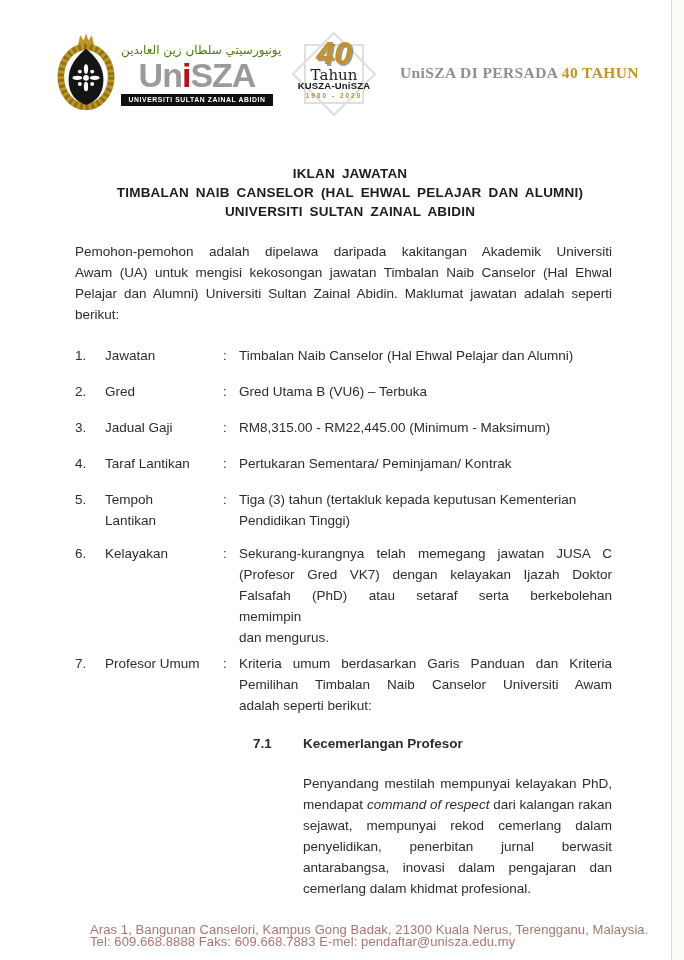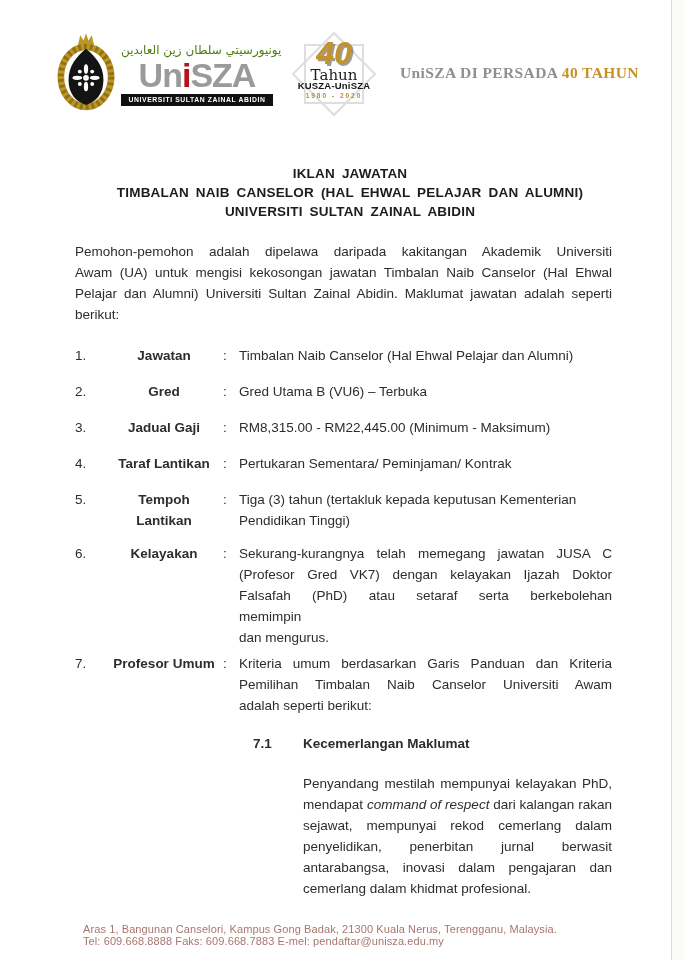--- a/index.html
+++ b/index.html
@@ -41,32 +41,32 @@
     position:absolute;top:164px;left:0;width:100%;text-align:center;
     font-weight:bold;font-size:13.5px;line-height:19px;color:#1c1c1c;
     word-spacing:3px;letter-spacing:0.2px;margin-left:8px;
   }
 
   
   .content{position:absolute;top:241px;left:75px;width:537px;font-size:13.5px;line-height:21px;}
   .jl{text-align:justify;text-align-last:justify;}
   .items{margin-top:20px;}
   .row{display:grid;grid-template-columns:30px 118px 16px 1fr;margin-bottom:15px;}
-  .row .label{font-weight:bold;text-align:center;}
+  .row .label{font-weight:normal;}
   .row-5{margin-bottom:12px;}
   .row-6{margin-bottom:5px;}
   .row-7{margin-bottom:0;}
   .subsection{margin-left:178px;margin-top:17px;display:grid;grid-template-columns:50px 1fr;}
   .subsection .sub-num,.subsection .sub-heading{font-weight:bold;}
   .subsection .sub-body{grid-column:2;margin-top:19px;}
   .it{font-style:italic;}
 
   
   .footer{
-    position:absolute;left:83px;bottom:13px;font-size:11px;line-height:11.5px;
+    position:absolute;left:90px;bottom:13px;font-size:13px;line-height:11.5px;
     color:#a8766e;letter-spacing:0.1px;
   }
 </style>
 </head>
 <body>
 
 <div class="page">
   <div class="scan-edge"></div>
 
   <div class="header">
@@ -200,21 +200,21 @@
         <div class="value">
           <div class="jl">Kriteria umum berdasarkan Garis Panduan dan Kriteria</div>
           <div class="jl">Pemilihan Timbalan Naib Canselor Universiti Awam</div>
           <div>adalah seperti berikut:</div>
         </div>
       </div>
     </div>
 
     <div class="subsection">
       <div class="sub-num">7.1</div>
-      <div class="sub-heading">Kecemerlangan Maklumat</div>
+      <div class="sub-heading">Kecemerlangan Profesor</div>
       <div class="sub-body">
         <div class="jl">Penyandang mestilah mempunyai kelayakan PhD,</div>
         <div class="jl"><span>mendapat </span><span class="it">command of respect</span><span> dari kalangan rakan</span></div>
         <div class="jl">sejawat, mempunyai rekod cemerlang dalam</div>
         <div class="jl">penyelidikan, penerbitan jurnal berwasit</div>
         <div class="jl">antarabangsa, inovasi dalam pengajaran dan</div>
         <div>cemerlang dalam khidmat profesional.</div>
       </div>
     </div>
   </div>

